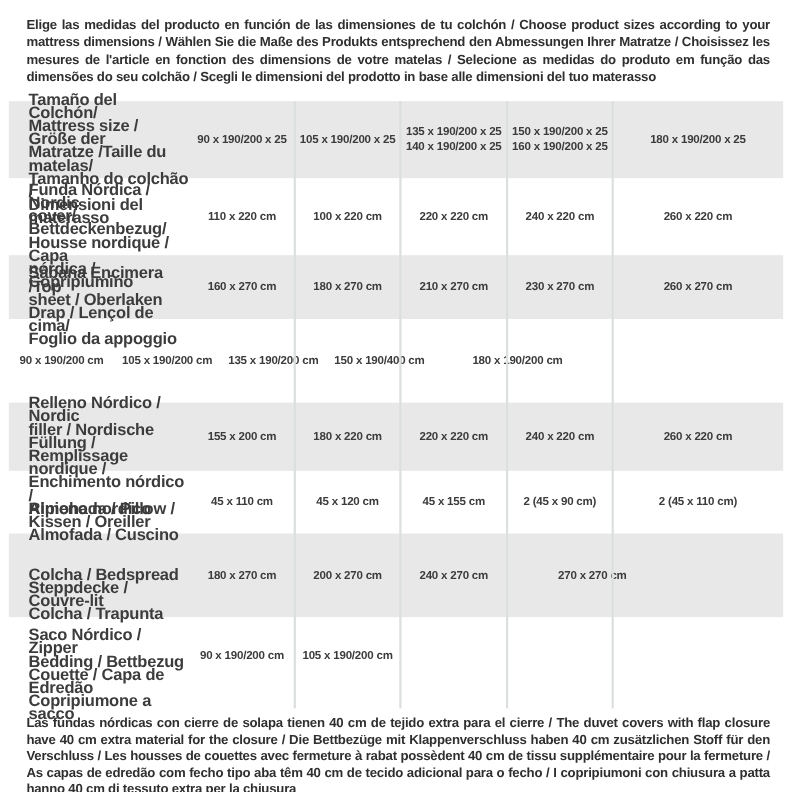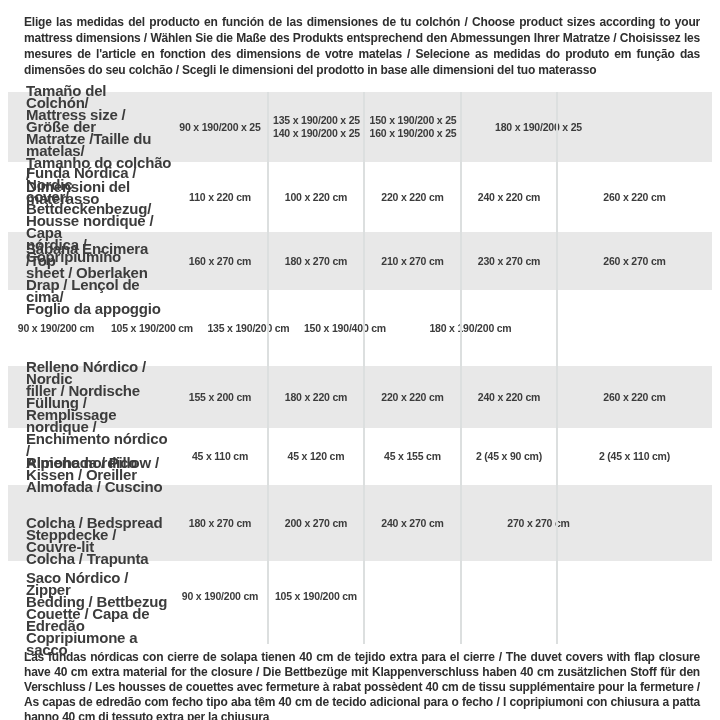--- a/index.html
+++ b/index.html
@@ -75,20 +75,21 @@
     <div class="vline v3"></div>
     <div class="vline v4"></div>
 
     <div class="row r1 alt">
       <div class="cell label">Tamaño del Colchón/
 Mattress size / Größe der
 Matratze /Taille du matelas/
 Tamanho do colchão /
 Dimensioni del materasso</div>
       <div class="cell val c1">90 x 190/200 x 25</div>
+      <div class="cell val c2">105 x 190/200 x 25</div>
       <div class="cell val c3">135 x 190/200 x 25
 140 x 190/200 x 25</div>
       <div class="cell val c4">150 x 190/200 x 25
 160 x 190/200 x 25</div>
       <div class="cell val c5">180 x 190/200 x 25</div>
     </div>
 
     <div class="row r2">
       <div class="cell label">Funda Nórdica /  Nordic
 cover/ Bettdeckenbezug/

